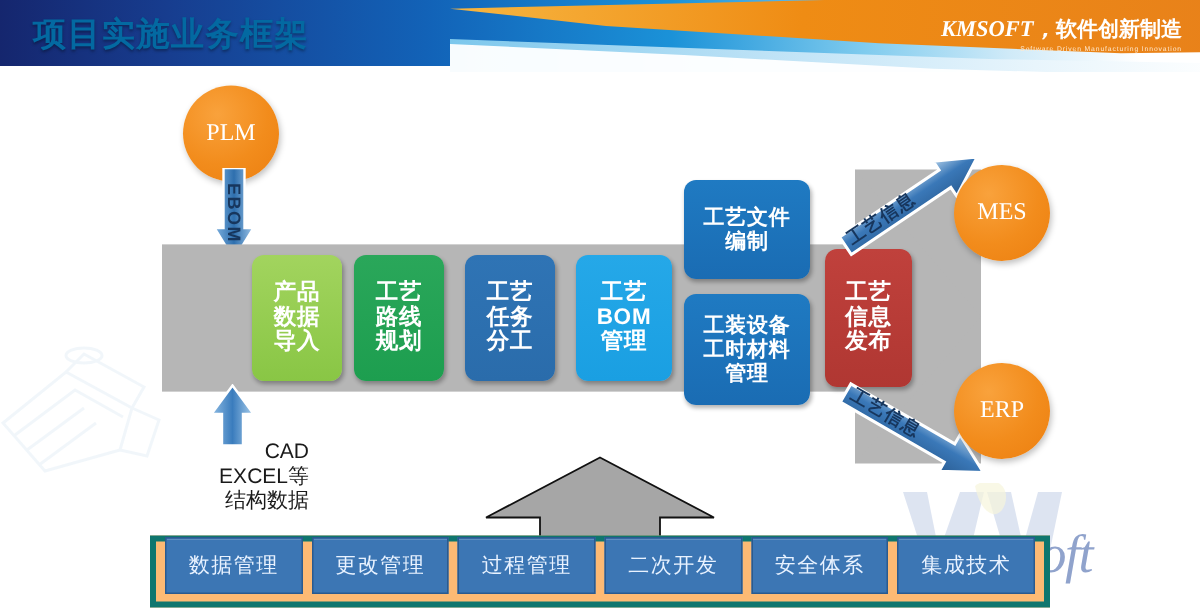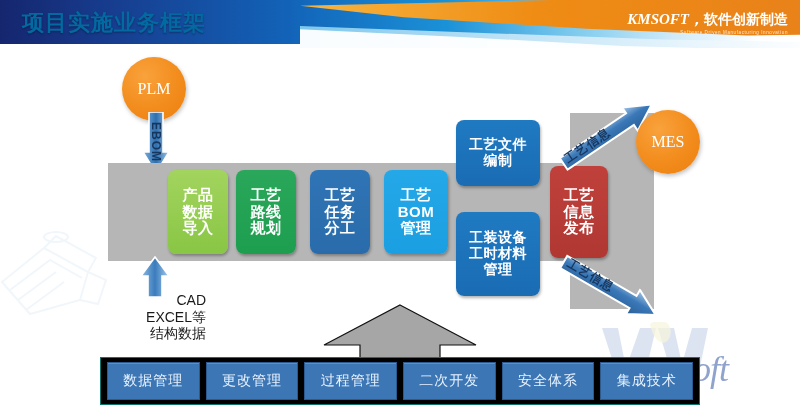--- a/index.html
+++ b/index.html
@@ -48,21 +48,21 @@
 
   
   .box{position:absolute;border-radius:8px;color:#fff;display:flex;align-items:center;
      justify-content:center;text-align:center;font-size:15px;line-height:1.12;font-weight:bold;
      box-shadow:1px 2px 3px rgba(0,0,0,.3);letter-spacing:.5px;margin-left:44px;}
   .b1{left:124px;top:170px;width:60px;height:84px;background:linear-gradient(180deg,#a2d45e,#89c645);}
   .b2{left:192px;top:170px;width:60px;height:84px;background:linear-gradient(180deg,#2aa75a,#1d9e4f);}
   .b3{left:266px;top:170px;width:60px;height:84px;background:linear-gradient(180deg,#2f74b5,#2a6cab);}
   .b4{left:340px;top:170px;width:64px;height:84px;background:linear-gradient(180deg,#25a8e8,#1a9fe2);}
   .b5{left:412px;top:120px;width:84px;height:66px;background:linear-gradient(180deg,#1f7ac2,#1a6cb3);}
-  .b6{left:412px;top:212px;width:84px;height:84px;background:linear-gradient(180deg,#1f7ac2,#1a6cb3);}
+  .b6{left:412px;top:196px;width:84px;height:74px;background:linear-gradient(180deg,#1f7ac2,#1a6cb3);}
   .b7{left:506px;top:166px;width:58px;height:92px;background:linear-gradient(180deg,#c0413c,#b03732);}
   .b5, .b6 {font-size:14px;}
 
   
   .circ{position:absolute;border-radius:50%;background:radial-gradient(circle at 36% 30%,#f9a23c,#f28c1c 55%,#ec7f10);
      color:#fff;display:flex;align-items:center;justify-content:center;font-size:16px;
      box-shadow:1px 2px 4px rgba(0,0,0,.25);font-family:Liberation Serif, serif;}
   .c-plm{left:122px;top:57px;width:64px;height:64px;}
   .c-mes{left:636px;top:110px;width:64px;height:64px;}
   .c-erp{left:636px;top:242px;width:64px;height:64px;}
@@ -83,22 +83,22 @@
   .diag .lbl{position:absolute;left:6px;top:5px;font-size:12px;font-weight:bold;color:#17365d;
      letter-spacing:1px;white-space:nowrap;}
   .d-up{left:562px;top:150px;transform:rotate(-34deg);transform-origin:0 50%;}
   .d-dn{left:562px;top:246px;transform:rotate(30deg);transform-origin:0 50%;}
 
   
   .up-big{position:absolute;left:322px;top:303px;width:156px;height:58px;}
 
   
   .botbar{position:absolute;left:100px;top:357px;width:600px;height:48px;
-     background:#000000;border:1px solid #0f766e;box-sizing:border-box;
-     display:flex;align-items:center;gap:6px;padding:5px 6px;}
+     background:#fdba74;border:4px solid #0f766e;box-sizing:border-box;
+     display:flex;align-items:flex-end;gap:6px;padding:5px 6px;}
   .botbar .cell{flex:1;height:36px;background:#3c76b4;border:1px solid #2a5a8f;
      display:flex;align-items:center;justify-content:center;color:#e8f2ff;font-size:14px;
      letter-spacing:1px;box-shadow:inset 0 1px 0 rgba(255,255,255,.18);}
 
   .sep{position:absolute;left:0;top:48px;width:800px;height:2px;background:#ffffff;}
 </style>
 </head>
 <body>
 
 <div id="stage">
@@ -215,20 +215,23 @@
   <div class="diag d-dn">
     <svg viewBox="0 0 110 30" width="110" height="30">
       <path d="M2 8 H82 V1 L108 15 L82 29 V22 H2 Z" fill="url(#gA1)" stroke="#ffffff" stroke-width="2"></path>
     </svg>
     <span class="lbl">工艺信息</span>
   </div>
 
   <div class="circ c-mes">
       <span>MES</span>
     </div>
+  <div class="circ c-erp">
+      <span>ERP</span>
+    </div>
 
   <svg class="up-big" viewBox="0 0 156 58">
     <path d="M78 2 L154 42 H118 V56 H38 V42 H2 Z" fill="#a6a6a6" stroke="#111111" stroke-width="1.2"></path>
   </svg>
 
   <div class="botbar">
     <div class="cell">数据管理</div>
     <div class="cell">更改管理</div>
     <div class="cell">过程管理</div>
     <div class="cell">二次开发</div>

